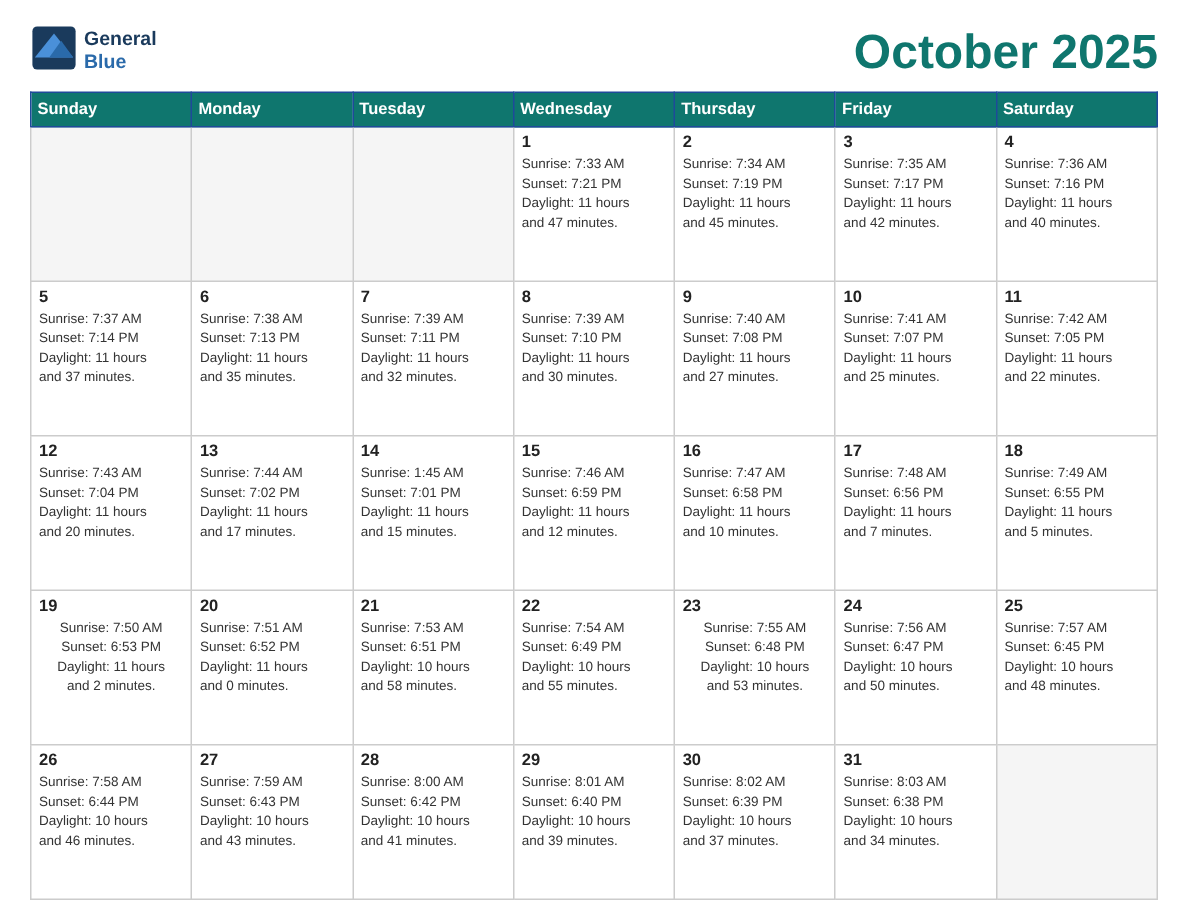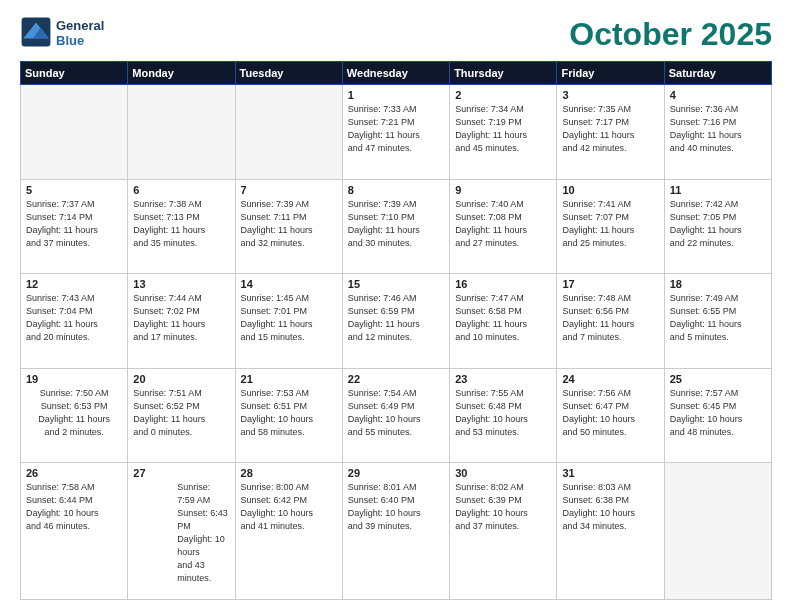--- a/index.html
+++ b/index.html
@@ -45,21 +45,21 @@
       color: #444;
     }
     .calendar {
       flex: 1;
       border: 1px solid #ccc;
       border-collapse: collapse;
       width: 100%;
       table-layout: fixed;
     }
     .calendar th {
-      background: #0f172a;
+      background: #0f766e;
       color: #fff;
       font-size: 11px;
       font-weight: bold;
       padding: 5px 4px;
       text-align: left;
       border: 1px solid #1e4a9a;
     }
     .calendar td {
       border: 1px solid #ccc;
       vertical-align: top;
@@ -277,21 +277,21 @@
           </td>
           <td>
             <span class="day-number">22</span>
             <div class="day-info" style="white-space: pre-line;">Sunrise: 7:54 AM
 Sunset: 6:49 PM
 Daylight: 10 hours
 and 55 minutes.</div>
           </td>
           <td>
             <span class="day-number">23</span>
-            <div class="day-info" style="white-space: pre-line;">Sunrise: 7:55 AM
+            <div class="day-info" style="white-space: pre-line; text-align: center;">Sunrise: 7:55 AM
 Sunset: 6:48 PM
 Daylight: 10 hours
 and 53 minutes.</div>
           </td>
           <td>
             <span class="day-number">24</span>
             <div class="day-info" style="white-space: pre-line;">Sunrise: 7:56 AM
 Sunset: 6:47 PM
 Daylight: 10 hours
 and 50 minutes.</div>
@@ -307,21 +307,21 @@
         <tr>
           <td>
             <span class="day-number">26</span>
             <div class="day-info" style="white-space: pre-line;">Sunrise: 7:58 AM
 Sunset: 6:44 PM
 Daylight: 10 hours
 and 46 minutes.</div>
           </td>
           <td>
             <span class="day-number">27</span>
-            <div class="day-info" style="white-space: pre-line; margin-left: 44px;">Sunrise: 7:59 AM
+            <div class="day-info" style="white-space: pre-line;">Sunrise: 7:59 AM
 Sunset: 6:43 PM
 Daylight: 10 hours
 and 43 minutes.</div>
           </td>
           <td>
             <span class="day-number">28</span>
             <div class="day-info" style="white-space: pre-line;">Sunrise: 8:00 AM
 Sunset: 6:42 PM
 Daylight: 10 hours
 and 41 minutes.</div>

